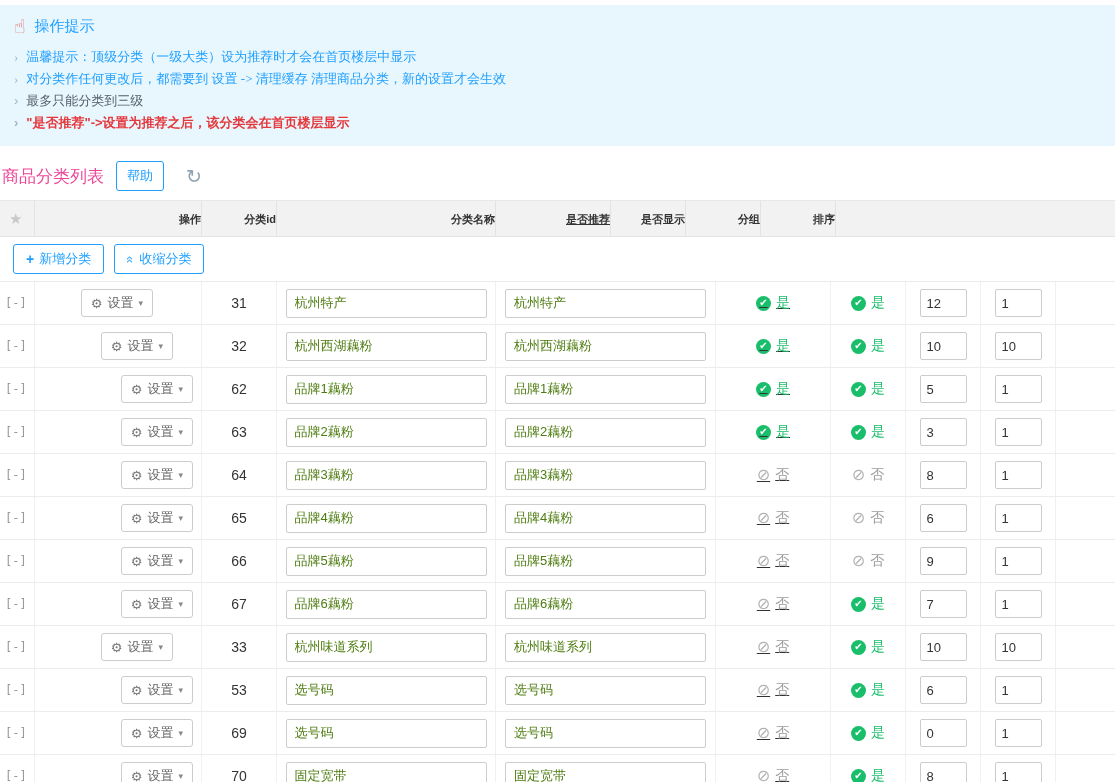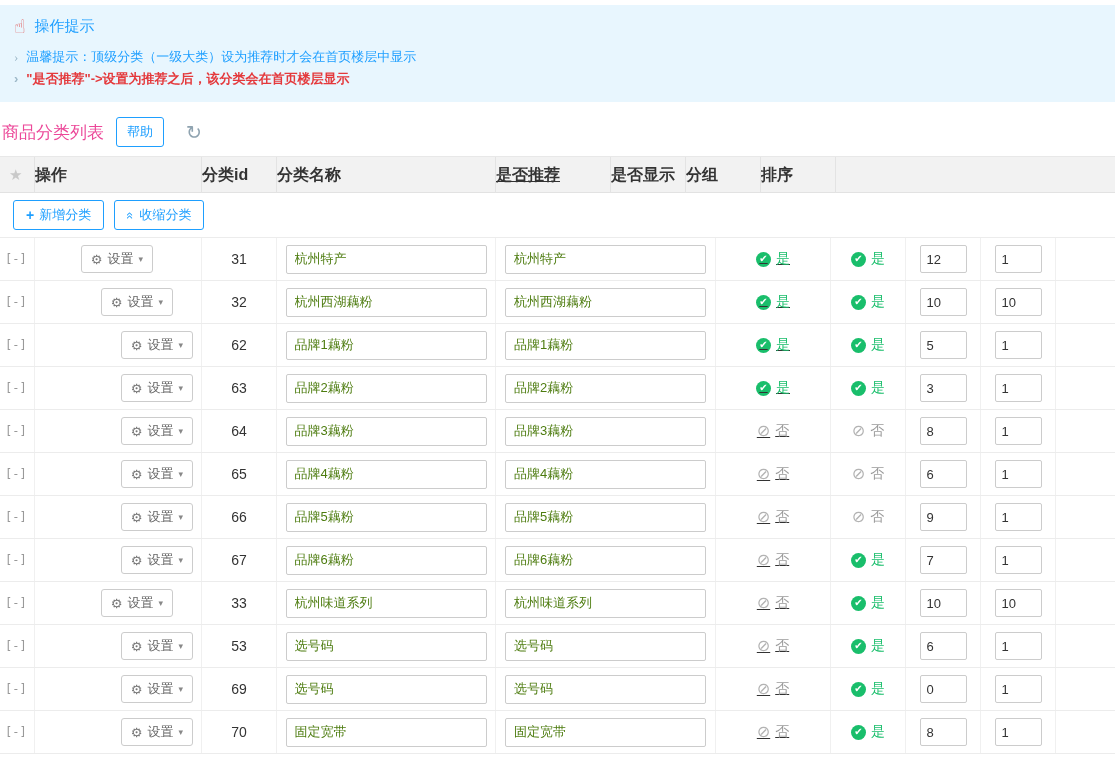--- a/index.html
+++ b/index.html
@@ -28,21 +28,21 @@
   .help-btn {
     color:#1E9FFF; border:1px solid #1E9FFF; background:#fff; border-radius:3px;
     padding:5px 10px; font-size:13px; cursor:pointer; font-family:inherit;
   }
   .refresh-icon { color:#8fa3b0; font-size:19px; margin-left:10px; cursor:pointer; line-height:1; }
 
   
   .grid { width:1115px; border-top:1px solid #e8e8e8; }
   .thead { display:flex; background:#f2f2f2; height:36px; border-bottom:1px solid #e2e2e2; }
   .th {
-    font-weight:bold; font-size:16px; color:#333; text-align:left;
+    font-weight:bold; font-size:11px; color:#333; text-align:right;
     height:36px; line-height:36px; border-right:1px solid #e3e3e3;
     overflow:hidden; white-space:nowrap;
   }
   .star-head { text-align:left; padding-left:9px; color:#c9c9c9; font-size:15px; }
 
   .c0 { width:35px; }
   .c1 { width:167px; }
   .c2 { width:75px; }
   .c3 { width:219px; }
   .c4 { width:220px; }
@@ -104,20 +104,22 @@
 </head>
 <body>
 
 <div class="notice">
   <div class="notice-title-row">
     <span class="hand-icon">☝</span>
     <span class="notice-title">操作提示</span>
   </div>
   <div>
       <div class="tip blue"><span class="tip-marker">›</span>温馨提示：顶级分类（一级大类）设为推荐时才会在首页楼层中显示</div>
+      <div class="tip blue"><span class="tip-marker">›</span>对分类作任何更改后，都需要到 设置 -&gt; 清理缓存 清理商品分类，新的设置才会生效</div>
+      <div class="tip dark"><span class="tip-marker">›</span>最多只能分类到三级</div>
       <div class="tip red"><span class="tip-marker">›</span>"是否推荐"-&gt;设置为推荐之后，该分类会在首页楼层显示</div>
     </div>
 </div>
 
 <div class="page-header">
   <span class="page-title">商品分类列表</span>
   <button class="help-btn">帮助</button>
   <span class="refresh-icon">↻</span>
 </div>
 

